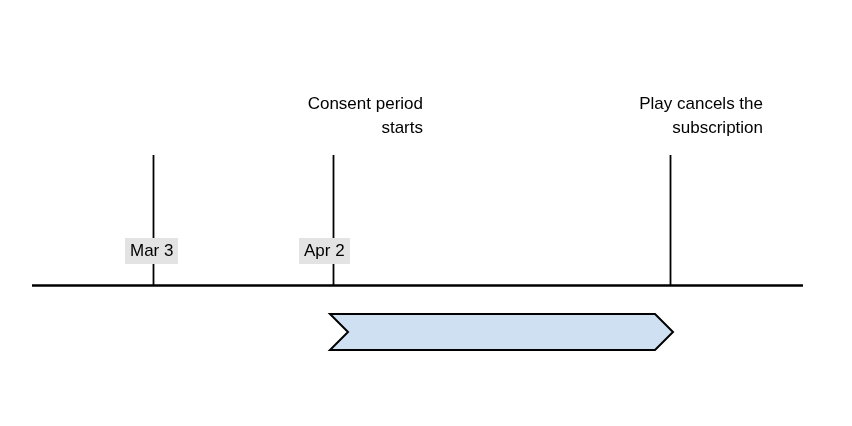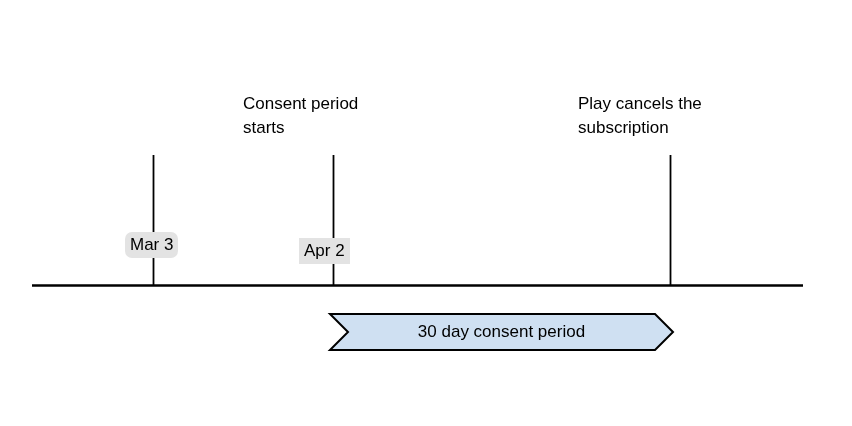--- a/index.html
+++ b/index.html
@@ -23,21 +23,21 @@
   .svg-layer {
     position: absolute;
     left: 0;
     top: 0;
     width: 852px;
     height: 426px;
   }
   
   .event-title {
     position: absolute;
-    text-align: left;
+    text-align: right;
     font-size: 17px;
     line-height: 24px;
     color: #000000;
     white-space: pre-line;
     pointer-events: none;
   }
   
   .date-chip {
     position: absolute;
     background: #e3e3e3;
@@ -66,24 +66,23 @@
 
     <line x1="32" y1="285.5" x2="803" y2="285.5" stroke="#000000" stroke-width="2.4" stroke-linecap="butt"></line>
 
     <line x1="153.5" y1="155" x2="153.5" y2="285" stroke="#000000" stroke-width="1.8"></line>
     <line x1="333.5" y1="155" x2="333.5" y2="285" stroke="#000000" stroke-width="1.8"></line>
     <line x1="670.5" y1="155" x2="670.5" y2="285" stroke="#000000" stroke-width="1.8"></line>
 
     <polygon points="330,314 655,314 673,332 655,350 330,350 348,332" fill="#cfe0f2" stroke="#000000" stroke-width="2" stroke-linejoin="miter"></polygon>
   </svg>
 
-  <div class="date-chip" style="left:125px; top:232px;border-radius:7px;">Mar 3</div>
+  <div class="date-chip" style="left:125px; top:238px;">Mar 3</div>
 
   <div class="event-title" style="left:243px; top:92px; width:180px;">Consent period
 starts</div>
   <div class="date-chip" style="left:299px; top:238px;">Apr 2</div>
 
   <div class="event-title" style="left:578px; top:92px; width:185px;">Play cancels the
 subscription</div>
 
-  <div class="period-label" style="left:348px; top:322px; width:307px;">30 day consent period</div>
 
 </div>
 
 </body></html>

